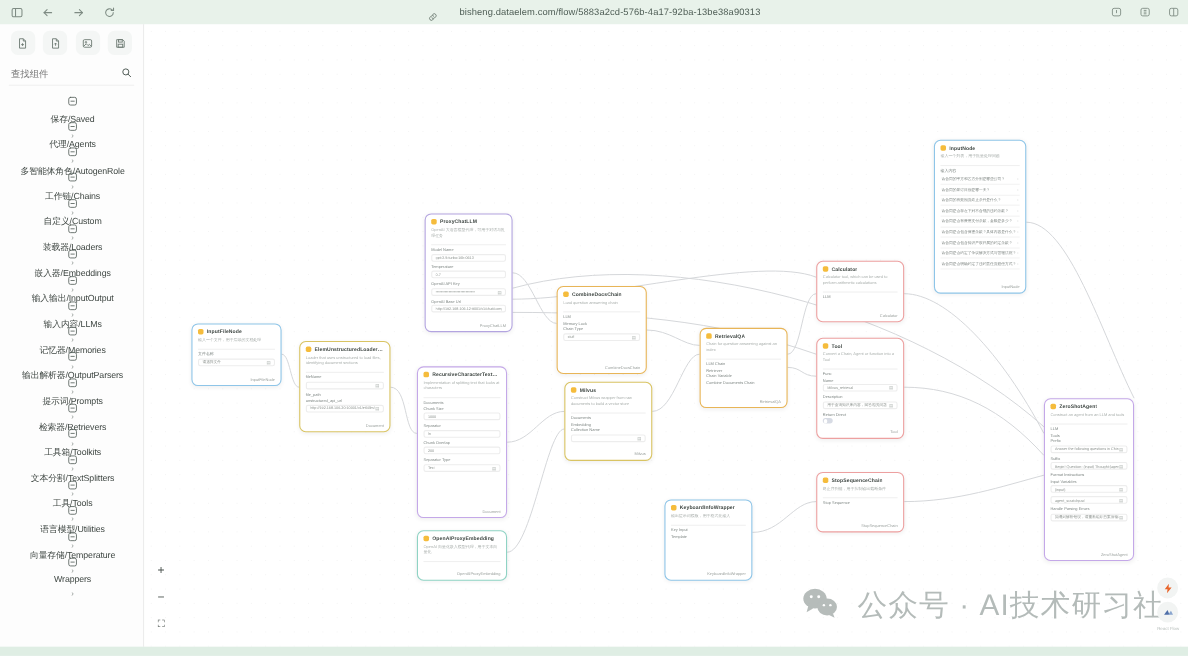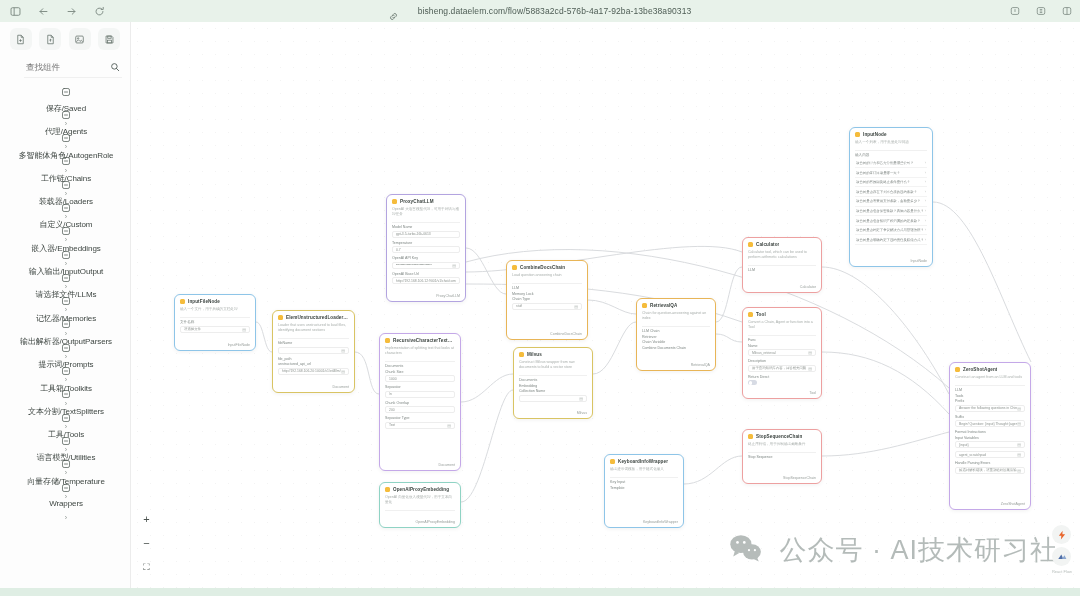--- a/index.html
+++ b/index.html
@@ -46,21 +46,21 @@
   .file-actions {
     display: flex; align-items: center; justify-content: space-around;
     padding: 6px 6px 4px 6px;
   }
   .file-btn {
     width: 22px; height: 22px; border-radius: 6px; background: #f4f6f5;
     display: flex; align-items: center; justify-content: center;
     color: #6d7a73;
   }
   .search-row {
-    margin: 4px 8px 6px 24px; height: 20px;
+    margin: 4px 8px 6px 8px; height: 20px;
     display: flex; align-items: center; justify-content: space-between;
     border-bottom: 1px solid #f0f0f0; padding: 0 2px 2px 2px;
   }
   .search-input {
     border: none; outline: none; background: transparent;
     font-size: 8.5px; color: #9aa19d; width: 82px;
     font-family: "Liberation Sans", "DejaVu Sans", sans-serif;
   }
   .search-ico { color: #4c5752; }
   .menu-list { flex: 1; overflow: hidden; padding-top: 2px; }
@@ -355,61 +355,61 @@
           <span class="menu-label">工作链/Chains</span>
           <span class="menu-chev">›</span>
         </div>
         <div class="menu-item">
           <span class="menu-ico">
             <svg width="10" height="10" viewBox="0 0 16 16" fill="none" stroke="currentColor" stroke-width="1.25" stroke-linecap="round" stroke-linejoin="round">
               <rect x="2.4" y="2.4" width="11.2" height="11.2" rx="2.6"></rect>
               <path d="M5.6 8h4.8"></path>
             </svg>
           </span>
+          <span class="menu-label">自定义/Custom</span>
+          <span class="menu-chev">›</span>
+        </div>
+        <div class="menu-item">
+          <span class="menu-ico">
+            <svg width="10" height="10" viewBox="0 0 16 16" fill="none" stroke="currentColor" stroke-width="1.25" stroke-linecap="round" stroke-linejoin="round">
+              <rect x="2.4" y="2.4" width="11.2" height="11.2" rx="2.6"></rect>
+              <path d="M5.6 8h4.8"></path>
+            </svg>
+          </span>
           <span class="menu-label">装载器/Loaders</span>
           <span class="menu-chev">›</span>
         </div>
         <div class="menu-item">
           <span class="menu-ico">
             <svg width="10" height="10" viewBox="0 0 16 16" fill="none" stroke="currentColor" stroke-width="1.25" stroke-linecap="round" stroke-linejoin="round">
               <rect x="2.4" y="2.4" width="11.2" height="11.2" rx="2.6"></rect>
               <path d="M5.6 8h4.8"></path>
             </svg>
           </span>
-          <span class="menu-label">自定义/Custom</span>
-          <span class="menu-chev">›</span>
-        </div>
-        <div class="menu-item">
-          <span class="menu-ico">
-            <svg width="10" height="10" viewBox="0 0 16 16" fill="none" stroke="currentColor" stroke-width="1.25" stroke-linecap="round" stroke-linejoin="round">
-              <rect x="2.4" y="2.4" width="11.2" height="11.2" rx="2.6"></rect>
-              <path d="M5.6 8h4.8"></path>
-            </svg>
-          </span>
           <span class="menu-label">嵌入器/Embeddings</span>
           <span class="menu-chev">›</span>
         </div>
         <div class="menu-item">
           <span class="menu-ico">
             <svg width="10" height="10" viewBox="0 0 16 16" fill="none" stroke="currentColor" stroke-width="1.25" stroke-linecap="round" stroke-linejoin="round">
               <rect x="2.4" y="2.4" width="11.2" height="11.2" rx="2.6"></rect>
               <path d="M5.6 8h4.8"></path>
             </svg>
           </span>
           <span class="menu-label">输入输出/InputOutput</span>
           <span class="menu-chev">›</span>
         </div>
         <div class="menu-item">
           <span class="menu-ico">
             <svg width="10" height="10" viewBox="0 0 16 16" fill="none" stroke="currentColor" stroke-width="1.25" stroke-linecap="round" stroke-linejoin="round">
               <rect x="2.4" y="2.4" width="11.2" height="11.2" rx="2.6"></rect>
               <path d="M5.6 8h4.8"></path>
             </svg>
           </span>
-          <span class="menu-label">请选择文件/LLMs</span>
+          <span class="menu-label">输入内容/LLMs</span>
           <span class="menu-chev">›</span>
         </div>
         <div class="menu-item">
           <span class="menu-ico">
             <svg width="10" height="10" viewBox="0 0 16 16" fill="none" stroke="currentColor" stroke-width="1.25" stroke-linecap="round" stroke-linejoin="round">
               <rect x="2.4" y="2.4" width="11.2" height="11.2" rx="2.6"></rect>
               <path d="M5.6 8h4.8"></path>
             </svg>
           </span>
           <span class="menu-label">记忆器/Memories</span>
@@ -426,20 +426,30 @@
           <span class="menu-chev">›</span>
         </div>
         <div class="menu-item">
           <span class="menu-ico">
             <svg width="10" height="10" viewBox="0 0 16 16" fill="none" stroke="currentColor" stroke-width="1.25" stroke-linecap="round" stroke-linejoin="round">
               <rect x="2.4" y="2.4" width="11.2" height="11.2" rx="2.6"></rect>
               <path d="M5.6 8h4.8"></path>
             </svg>
           </span>
           <span class="menu-label">提示词/Prompts</span>
+          <span class="menu-chev">›</span>
+        </div>
+        <div class="menu-item">
+          <span class="menu-ico">
+            <svg width="10" height="10" viewBox="0 0 16 16" fill="none" stroke="currentColor" stroke-width="1.25" stroke-linecap="round" stroke-linejoin="round">
+              <rect x="2.4" y="2.4" width="11.2" height="11.2" rx="2.6"></rect>
+              <path d="M5.6 8h4.8"></path>
+            </svg>
+          </span>
+          <span class="menu-label">检索器/Retrievers</span>
           <span class="menu-chev">›</span>
         </div>
         <div class="menu-item">
           <span class="menu-ico">
             <svg width="10" height="10" viewBox="0 0 16 16" fill="none" stroke="currentColor" stroke-width="1.25" stroke-linecap="round" stroke-linejoin="round">
               <rect x="2.4" y="2.4" width="11.2" height="11.2" rx="2.6"></rect>
               <path d="M5.6 8h4.8"></path>
             </svg>
           </span>
           <span class="menu-label">工具箱/Toolkits</span>

